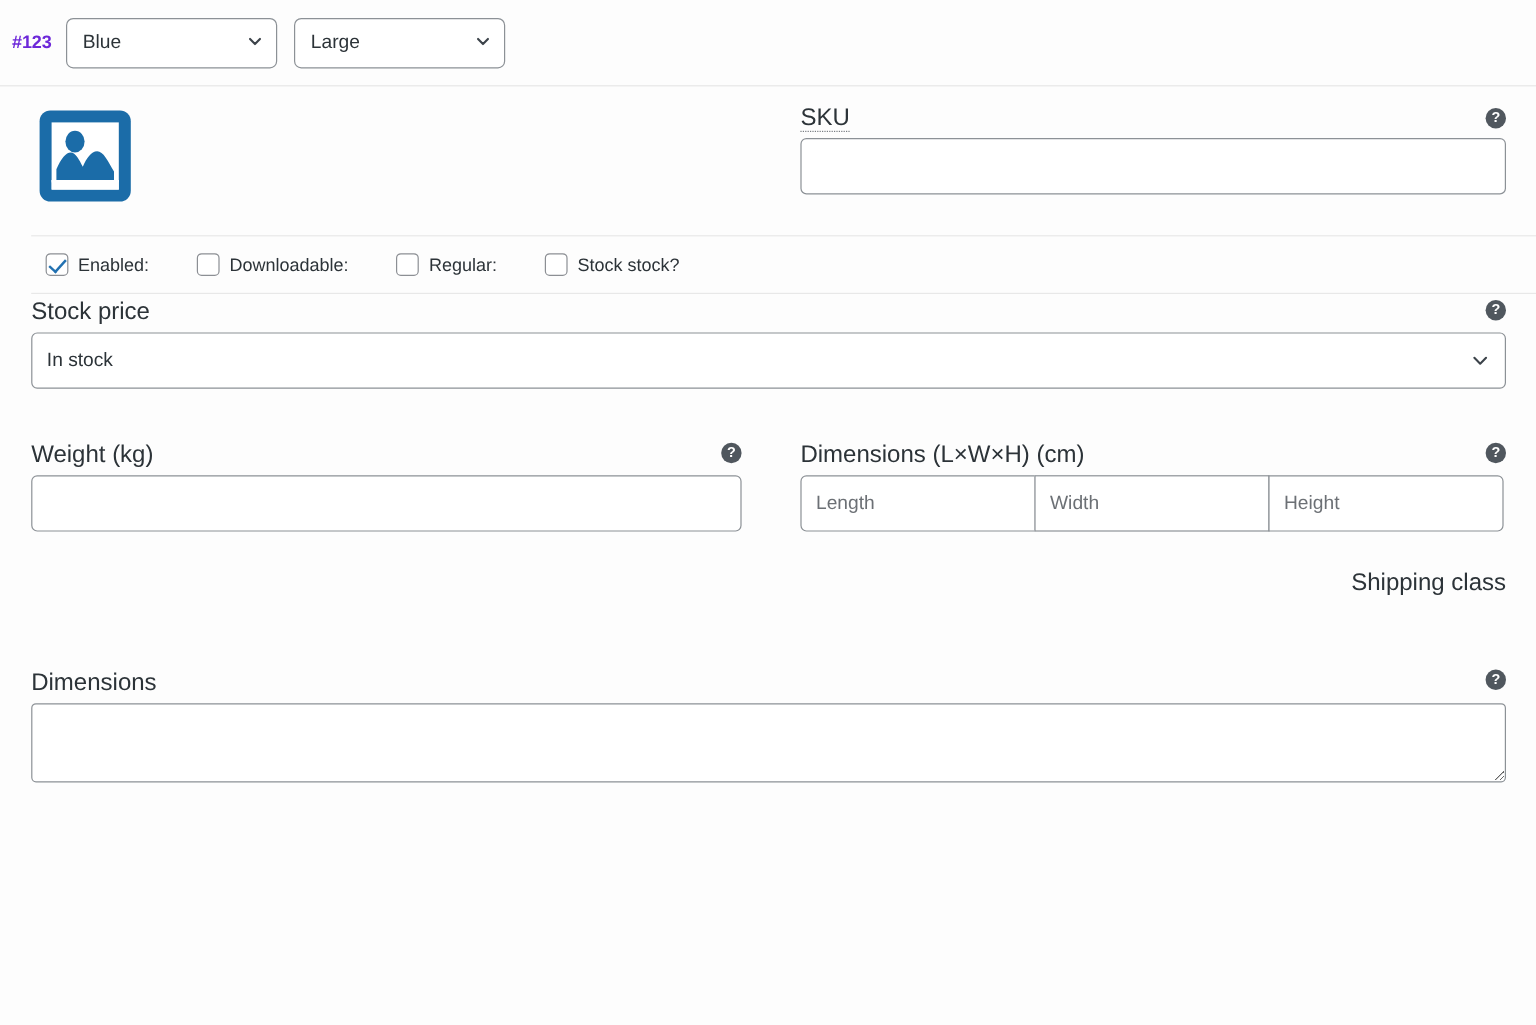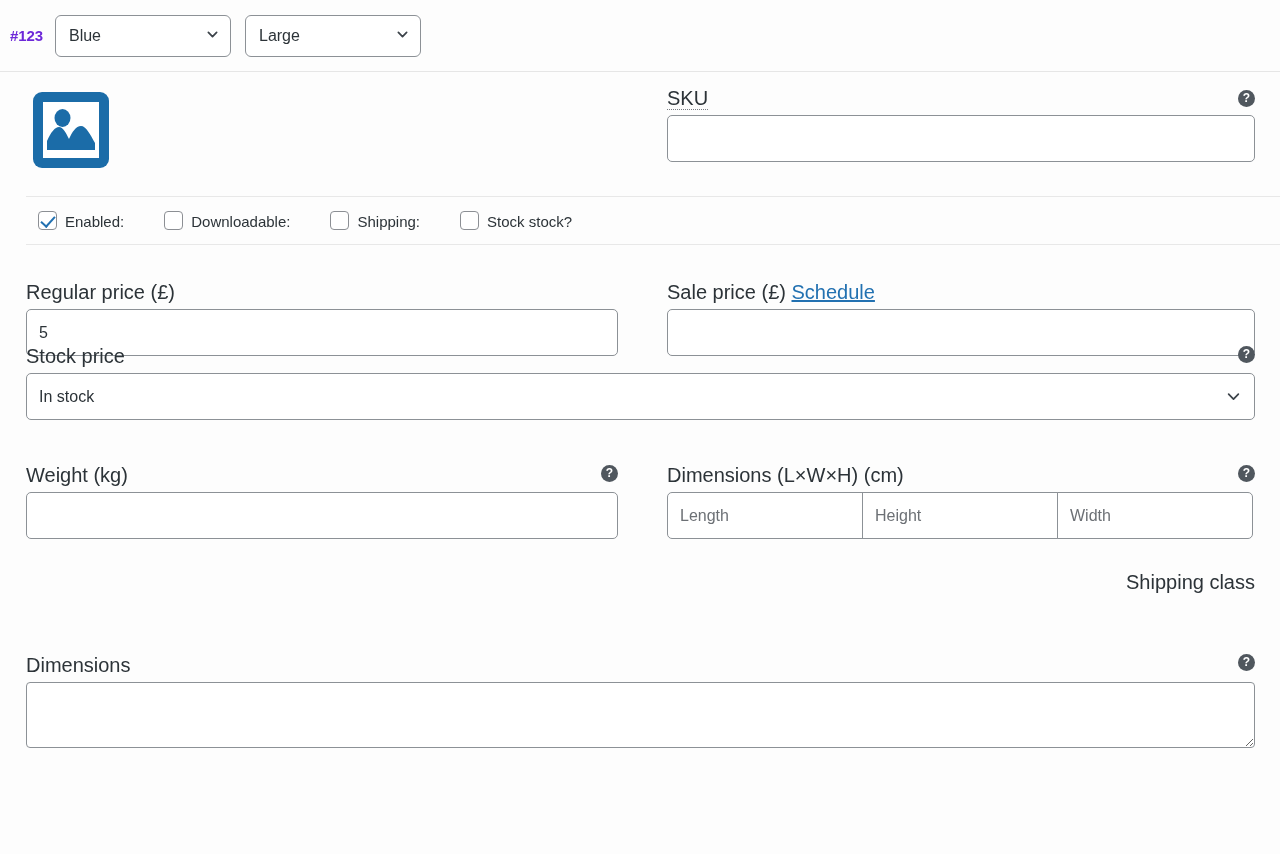--- a/index.html
+++ b/index.html
@@ -273,41 +273,28 @@
       <div class="cb-item">
         <span class="cbox checked"></span>
         <span>Enabled:</span>
       </div>
       <div class="cb-item">
         <span class="cbox"></span>
         <span>Downloadable:</span>
       </div>
       <div class="cb-item">
         <span class="cbox"></span>
-        <span>Shipping:</span>
+        <span>Regular:</span>
       </div>
       <div class="cb-item">
         <span class="cbox"></span>
         <span>Stock stock?</span>
       </div>
     </div>
 
-    <div class="frow" style="height:96px;">
-      <div class="fl w-left" style="top:38px;">
-        <label class="fld-label">Regular price (£)</label>
-        <input class="txt" type="text" value="5" style="">
-      </div>
-      <div class="fr w-right" style="top:38px;">
-        <label class="fld-label">
-          <span>Sale price (£)</span>
-          <a class="sched">Schedule</a>
-        </label>
-        <input class="txt" type="text" value="" placeholder="" style="">
-      </div>
-    </div>
 
     <div class="frow" style="height:103px;">
       <div class="fl w-full" style="top:6px;">
         <label class="fld-label">Stock price</label>
         <div class="fauxselect">
           <span>In stock</span>
           <span class="chev" style="width:13px;height:13px;margin-top:-7px;right:14px;">
             <svg viewBox="0 0 12 12">
                 <path d="M1.5 3.8 L6 8.4 L10.5 3.8" fill="none" stroke="#3c434a" stroke-width="1.6" stroke-linecap="round" stroke-linejoin="round"></path>
               </svg>
@@ -320,22 +307,22 @@
     <div class="frow" style="height:104px;">
       <div class="fl w-left" style="top:22px;">
         <label class="fld-label">Weight (kg)</label>
         <input class="txt" type="text" value="" placeholder="" style="">
         <span class="help-tip" style="right:0; top:-1px;">?</span>
       </div>
       <div class="fr w-right" style="top:22px;">
         <label class="fld-label">Dimensions (L×W×H) (cm)</label>
         <div class="dims">
           <input class="txt" type="text" value="" placeholder="Length" style="">
+          <input class="txt" type="text" value="" placeholder="Width" style="">
           <input class="txt" type="text" value="" placeholder="Height" style="">
-          <input class="txt" type="text" value="" placeholder="Width" style="">
         </div>
         <span class="help-tip" style="right:0; top:-1px;">?</span>
       </div>
     </div>
 
     <div class="frow" style="height:104px;text-align:right;">
       <div class="fl w-full" style="top:25px;">
         <label class="fld-label">Shipping class</label>
       </div>
     </div>

